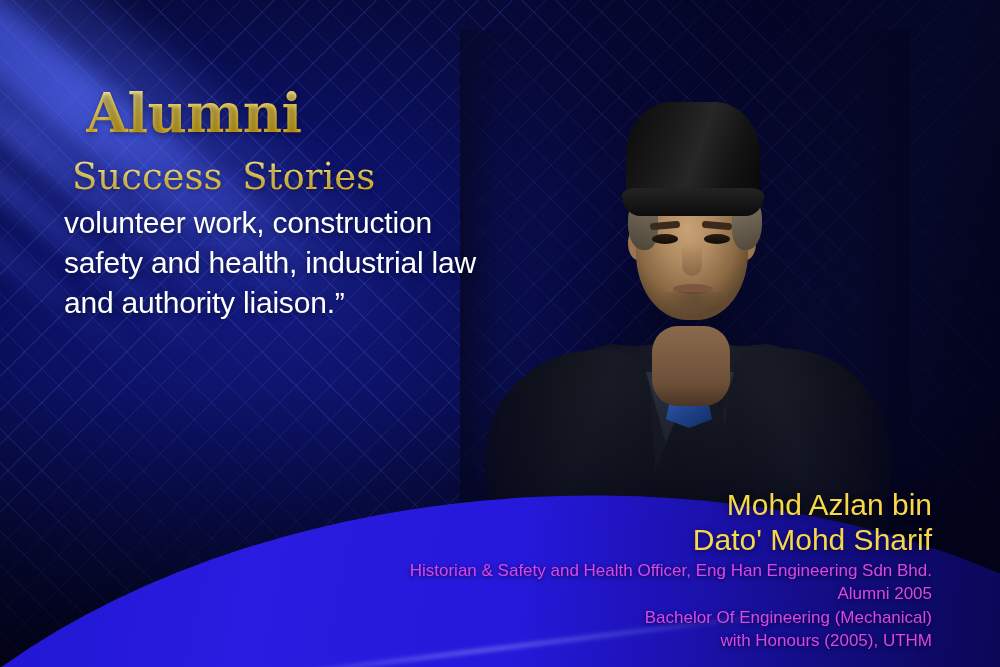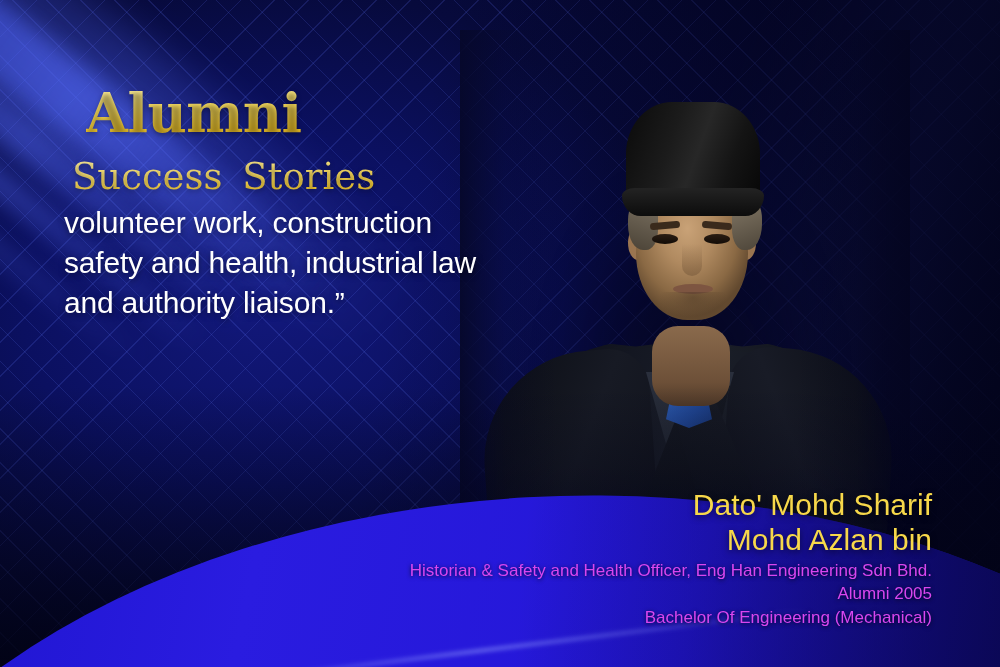--- a/index.html
+++ b/index.html
@@ -415,23 +415,24 @@
   </div>
 
   <div class="quote">
     <span class="quote-line">volunteer work, construction</span>
     <span class="quote-line">safety and health, industrial law</span>
     <span class="quote-line">and authority liaison.”</span>
   </div>
 
   <div class="caption">
     <div class="cap-name">
+      <span class="n-line">Mohd Azlan bin</span>
       <span class="n-line">Dato' Mohd Sharif</span>
-      <span class="n-line">Mohd Azlan bin</span>
     </div>
     <div class="cap-meta">
       <span class="m-line">Historian &amp; Safety and Health Officer, Eng Han Engineering Sdn Bhd.</span>
       <span class="m-line">Alumni 2005</span>
       <span class="m-line">Bachelor Of Engineering (Mechanical)</span>
+      <span class="m-line">with Honours (2005), UTHM</span>
     </div>
   </div>
 
 </div>
 
 </body></html>

